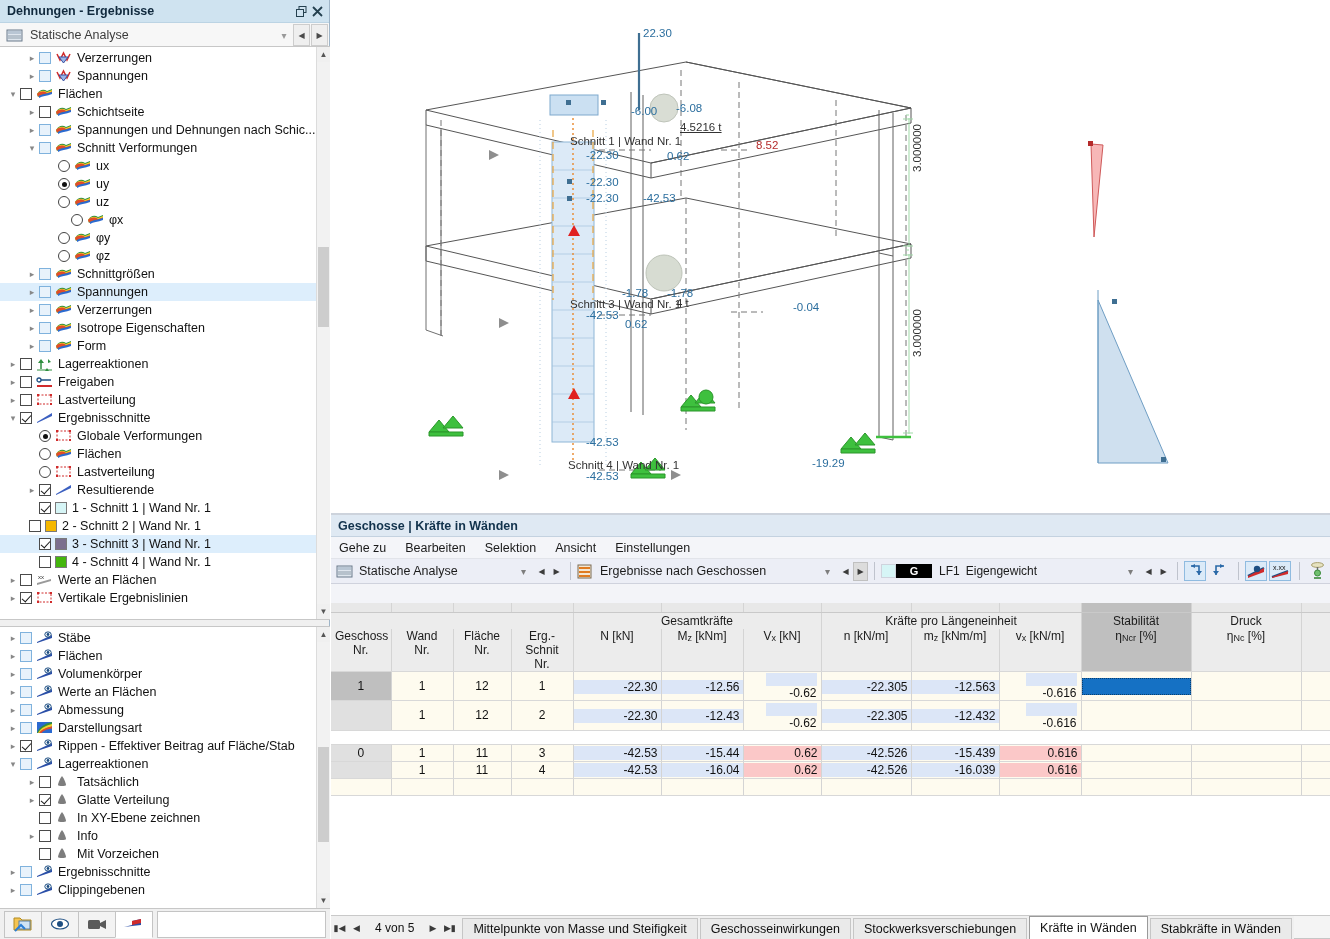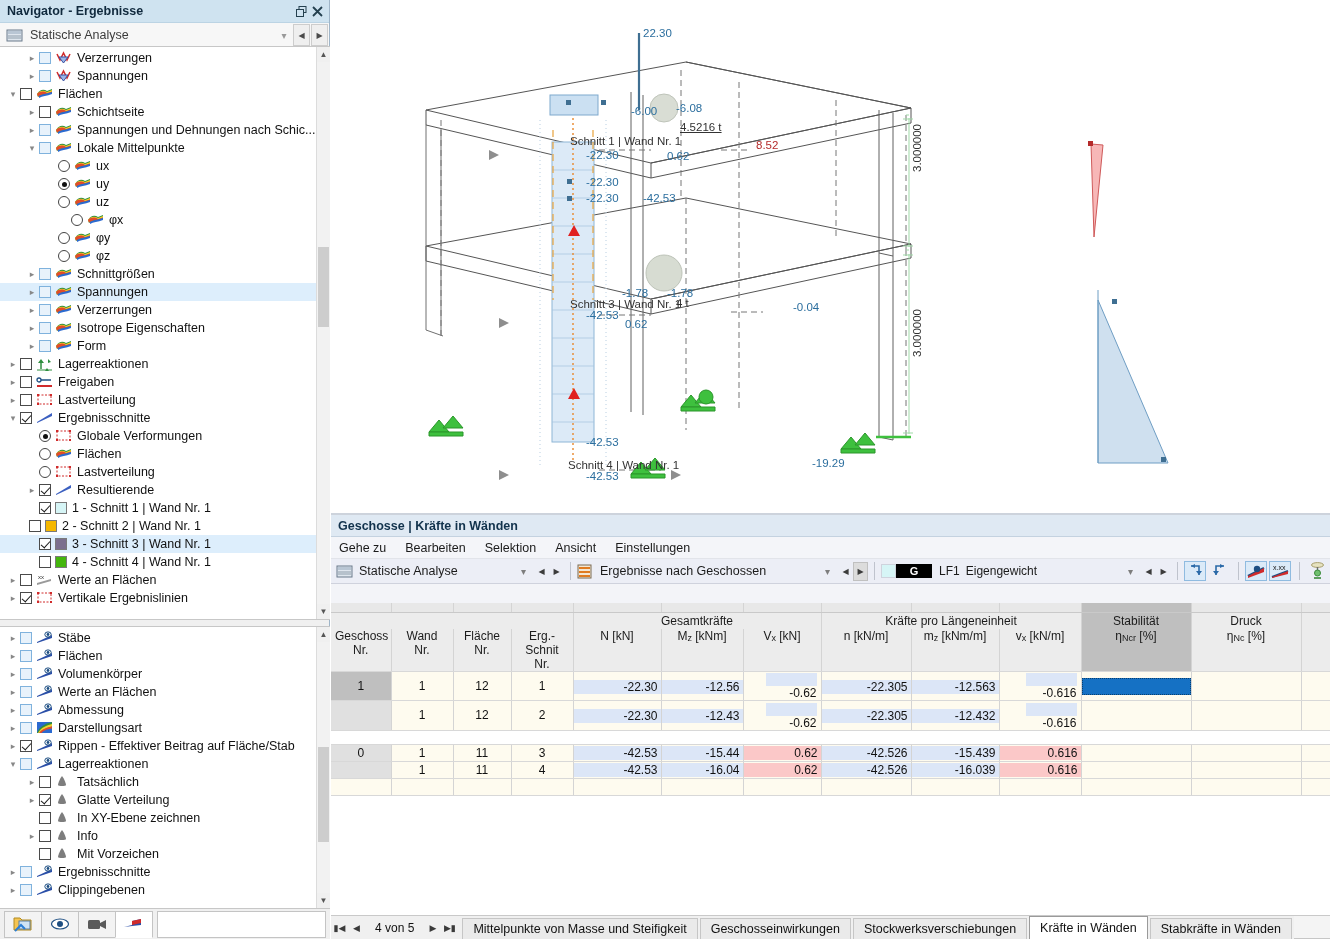--- a/index.html
+++ b/index.html
@@ -207,21 +207,21 @@
   }
   .rtab.active{background:#ffffff;height:24px;border-color:#9a9a9a;}
   .rtab-fill{flex:1;height:22px;background:#f4f4f4;border-bottom:1px solid #c6c6c6;}
 </style>
 </head>
 <body>
 
 <div id="navigator">
 
   <div class="nav-title">
-    <span>Navigator - Ergebnisse</span>
+    <span>Dehnungen - Ergebnisse</span>
     <span class="spacer"></span>
     <span class="nav-btn">
       <svg width="11" height="11" viewBox="0 0 11 11">
           <rect x="3" y="0.5" width="7" height="6" fill="none" stroke="#24404f"></rect>
           <rect x="0.5" y="3.5" width="7" height="7" fill="#cfe3f0" stroke="#24404f"></rect>
         </svg>
     </span>
     <span class="nav-btn">
       <svg width="11" height="11" viewBox="0 0 11 11">
           <path d="M1 1 L10 10 M10 1 L1 10" stroke="#24404f" stroke-width="1.8"></path>
@@ -310,21 +310,21 @@
           <span class="exp">▾</span>
           <span class="cb light"></span>
           <span class="ticon">
             <svg width="17" height="13" viewBox="0 0 17 13">
               <path d="M1 7 C4 2, 8 2, 11 4 L16 2 L16 6 C12 8, 6 7, 2 10 Z" fill="#2f8f3f"></path>
               <path d="M1 7 C4 3, 8 3, 11 5 L16 3 L16 5 C12 7, 6 6, 2 9 Z" fill="#f2d22b"></path>
               <path d="M1 7 C4 4, 8 4, 11 6 L16 4.5 L16 5.5 C12 7, 6 7, 2 9.5 Z" fill="#e04b2b"></path>
               <path d="M3 9 C6 7, 10 7, 16 5 L16 7 C11 9, 6 9, 3 11 Z" fill="#2b6ad0"></path>
             </svg>
           </span>
-          <span class="tlabel">Lokale Mittelpunkte</span>
+          <span class="tlabel">Schnitt Verformungen</span>
         </div>
         <div class="trow" style="padding-left:44px">
           <span class="exp none"></span>
           <span class="rb"></span>
           <span class="ticon">
             <svg width="17" height="13" viewBox="0 0 17 13">
               <path d="M1 7 C4 2, 8 2, 11 4 L16 2 L16 6 C12 8, 6 7, 2 10 Z" fill="#2f8f3f"></path>
               <path d="M1 7 C4 3, 8 3, 11 5 L16 3 L16 5 C12 7, 6 6, 2 9 Z" fill="#f2d22b"></path>
               <path d="M1 7 C4 4, 8 4, 11 6 L16 4.5 L16 5.5 C12 7, 6 7, 2 9.5 Z" fill="#e04b2b"></path>
               <path d="M3 9 C6 7, 10 7, 16 5 L16 7 C11 9, 6 9, 3 11 Z" fill="#2b6ad0"></path>

